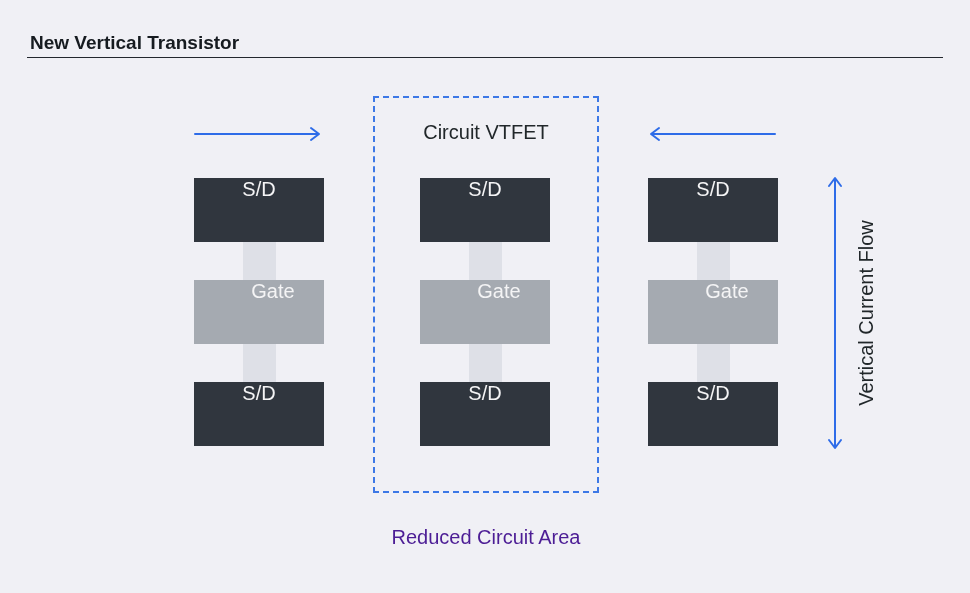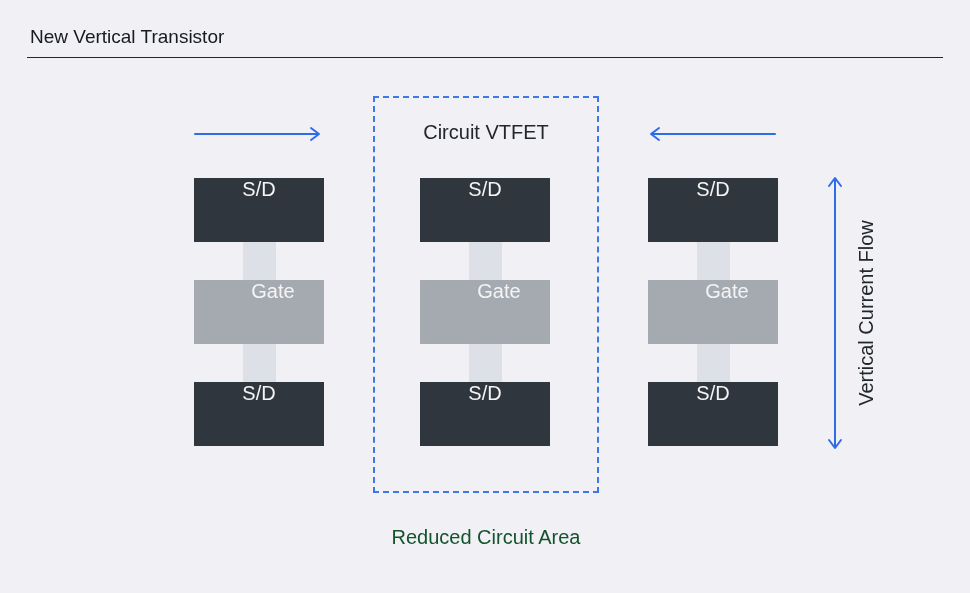--- a/index.html
+++ b/index.html
@@ -8,23 +8,23 @@
     position: relative;
     width: 970px;
     height: 593px;
     background: #f0f0f5;
     font-family: "Liberation Sans", sans-serif;
     overflow: hidden;
   }
   .page-title {
     position: absolute;
     left: 30px;
-    top: 26px;
+    top: 32px;
     font-size: 19px;
-    font-weight: 400;
+    font-weight: 700;
     color: #161b20;
   }
   .title-rule {
     position: absolute;
     left: 27px;
     top: 57px;
     width: 916px;
     border-top: 1.6px solid #23272e;
   }
   .stack {
@@ -77,21 +77,21 @@
     font-size: 20px;
     color: #21272a;
   }
   .reduced-area-label {
     position: absolute;
     left: 348px;
     top: 526px;
     width: 276px;
     text-align: center;
     font-size: 20px;
-    color: #14532d;
+    color: #4c1d95;
   }
   .vertical-flow-label {
     position: absolute;
     left: 866px;
     top: 313px;
     transform: translate(-50%, -50%) rotate(-90deg);
     white-space: nowrap;
     font-size: 20px;
     color: #21272a;
   }

